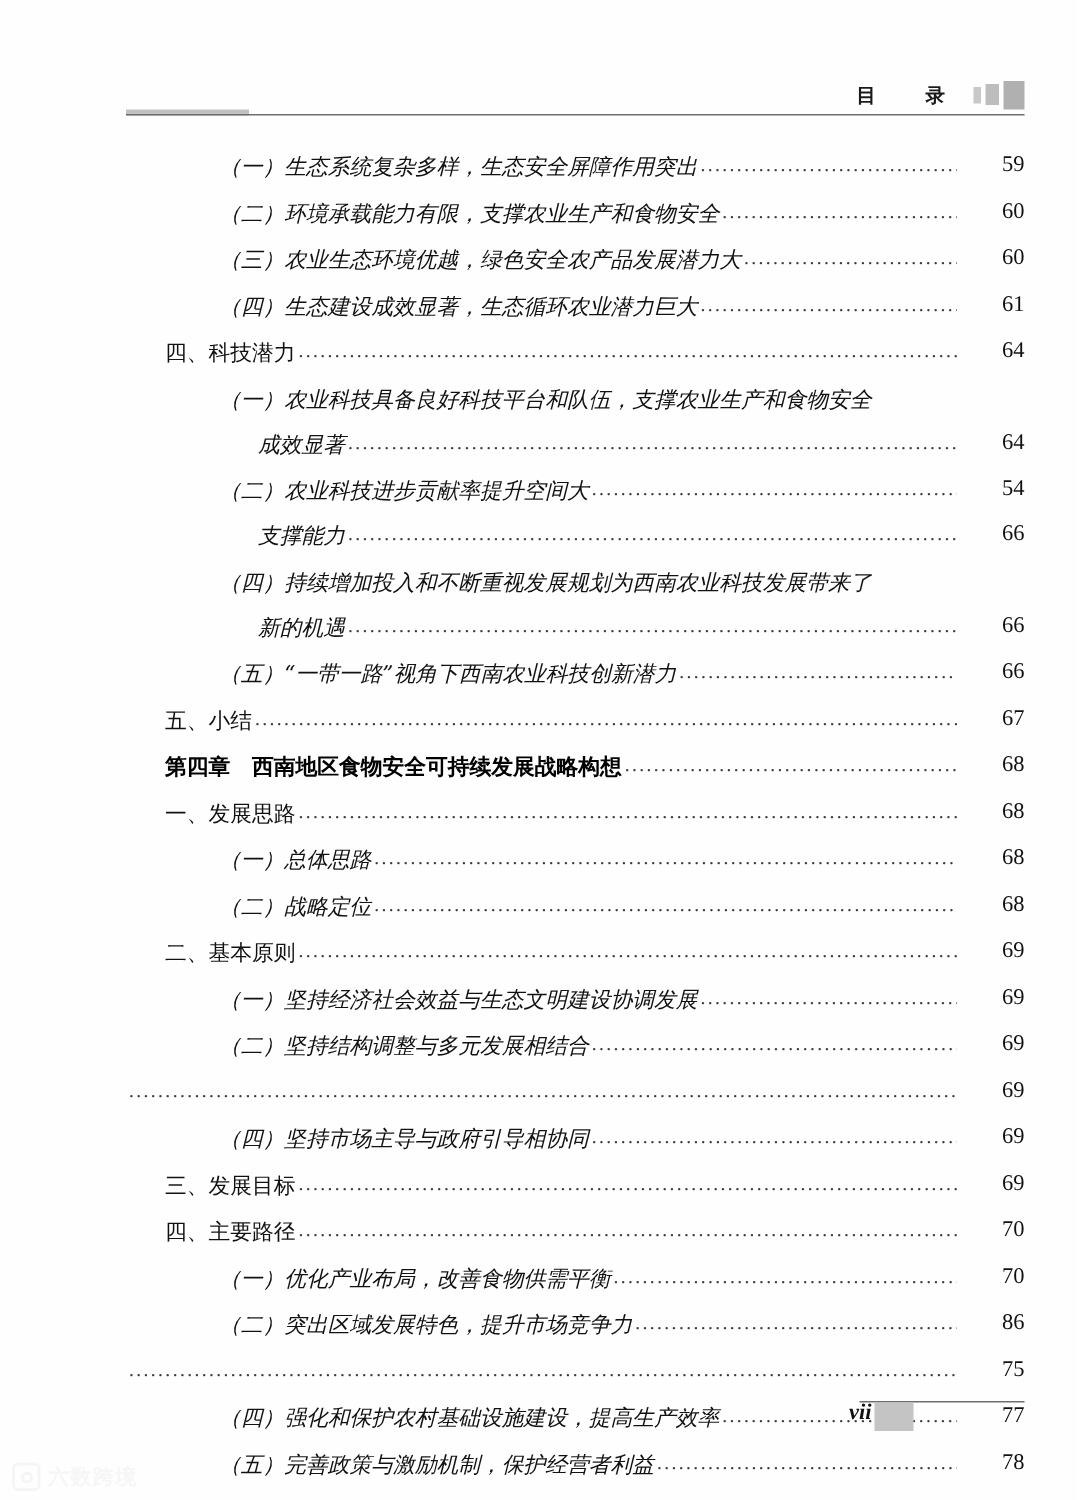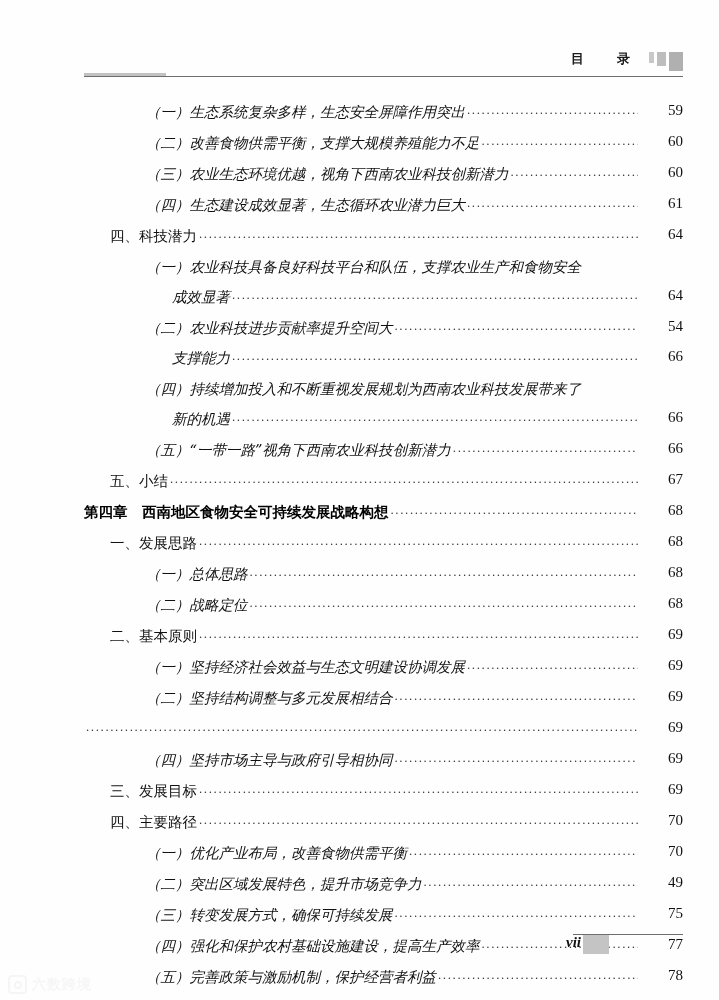--- a/index.html
+++ b/index.html
@@ -24,21 +24,21 @@
   
   .header {
     position: absolute;
     left: 84px;
     right: 36px;
     top: 52px;
     height: 30px;
   }
   .header-inner {
     display: flex;
-    align-items: flex-start;
+    align-items: center;
     justify-content: flex-end;
     height: 22px;
     gap: 0px;
   }
   .header-title {
     font-family: "Liberation Serif", "DejaVu Serif", serif;
     font-weight: bold;
     font-size: 13px;
     letter-spacing: 10px;
     color: #1a1a1a;
@@ -119,21 +119,21 @@
     color: #111;
   }
   .lvl-wrap .lbl {
     font-family: "DejaVu Serif", "Liberation Serif", serif;
     font-style: italic;
     font-size: 14.5px;
     color: #111;
   }
 
   
-  .ind-0  { padding-left: 0px; }
+  .ind-0  { padding-left: 0px; margin-left: 26px; }
   .ind-1  { padding-left: 26px; }
   .ind-2  { padding-left: 62px; }
   .ind-3  { padding-left: 88px; margin-top: 34px; }
 
   .leader {
     flex: 1 1 auto;
     overflow: hidden;
     margin: 0 2px 0 2px;
     position: relative;
     height: 14px;
@@ -249,26 +249,26 @@
     <div class="header-rule"></div>
   </div>
 
   <div class="toc" id="toc-list">
       <div class="toc-row lvl-sub">
         <span class="lbl ind-2">（一）生态系统复杂多样，生态安全屏障作用突出</span>
         <span class="leader"></span>
         <span class="pg">59</span>
       </div>
       <div class="toc-row lvl-sub">
-        <span class="lbl ind-2">（二）改善食物供需平衡，支撑大规模养殖能力不足</span>
+        <span class="lbl ind-2">（二）环境承载能力有限，支撑农业生产和食物安全</span>
         <span class="leader"></span>
         <span class="pg">60</span>
       </div>
       <div class="toc-row lvl-sub">
-        <span class="lbl ind-2">（三）农业生态环境优越，视角下西南农业科技创新潜力</span>
+        <span class="lbl ind-2">（三）农业生态环境优越，绿色安全农产品发展潜力大</span>
         <span class="leader"></span>
         <span class="pg">60</span>
       </div>
       <div class="toc-row lvl-sub">
         <span class="lbl ind-2">（四）生态建设成效显著，生态循环农业潜力巨大</span>
         <span class="leader"></span>
         <span class="pg">61</span>
       </div>
       <div class="toc-row lvl-sec">
         <span class="lbl ind-1">四、科技潜力</span>
@@ -370,24 +370,23 @@
         <span class="pg">70</span>
       </div>
       <div class="toc-row lvl-sub">
         <span class="lbl ind-2">（一）优化产业布局，改善食物供需平衡</span>
         <span class="leader"></span>
         <span class="pg">70</span>
       </div>
       <div class="toc-row lvl-sub">
         <span class="lbl ind-2">（二）突出区域发展特色，提升市场竞争力</span>
         <span class="leader"></span>
-        <span class="pg">49</span>
-      </div>
-      <div class="toc-row lvl-sub">
-        <span class="lbl ind-2">（三）转变发展方式，确保可持续发展</span>
+        <span class="pg">86</span>
+      </div>
+      <div class="toc-row lvl-sub">
         <span class="leader"></span>
         <span class="pg">75</span>
       </div>
       <div class="toc-row lvl-sub">
         <span class="lbl ind-2">（四）强化和保护农村基础设施建设，提高生产效率</span>
         <span class="leader"></span>
         <span class="pg">77</span>
       </div>
       <div class="toc-row lvl-sub">
         <span class="lbl ind-2">（五）完善政策与激励机制，保护经营者利益</span>

